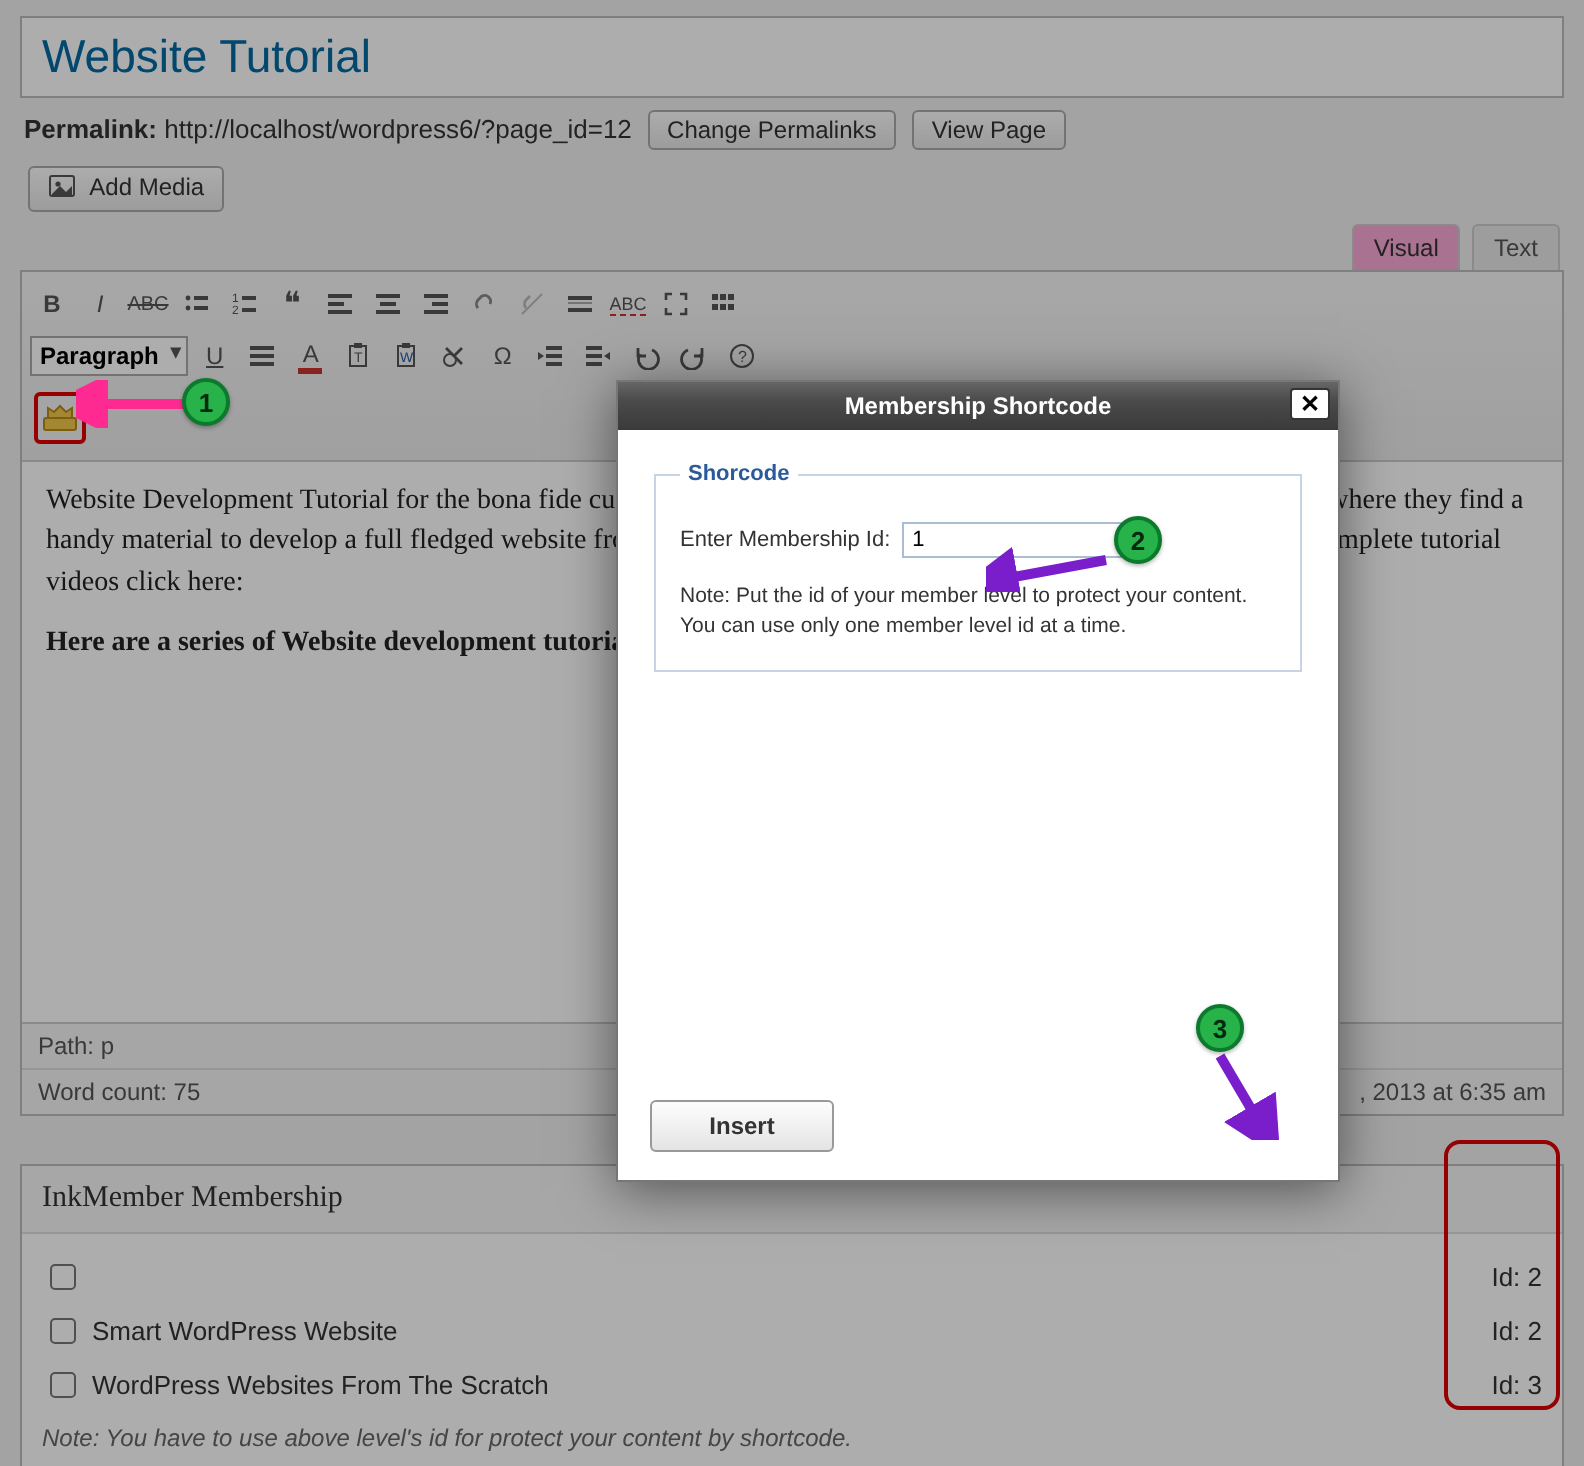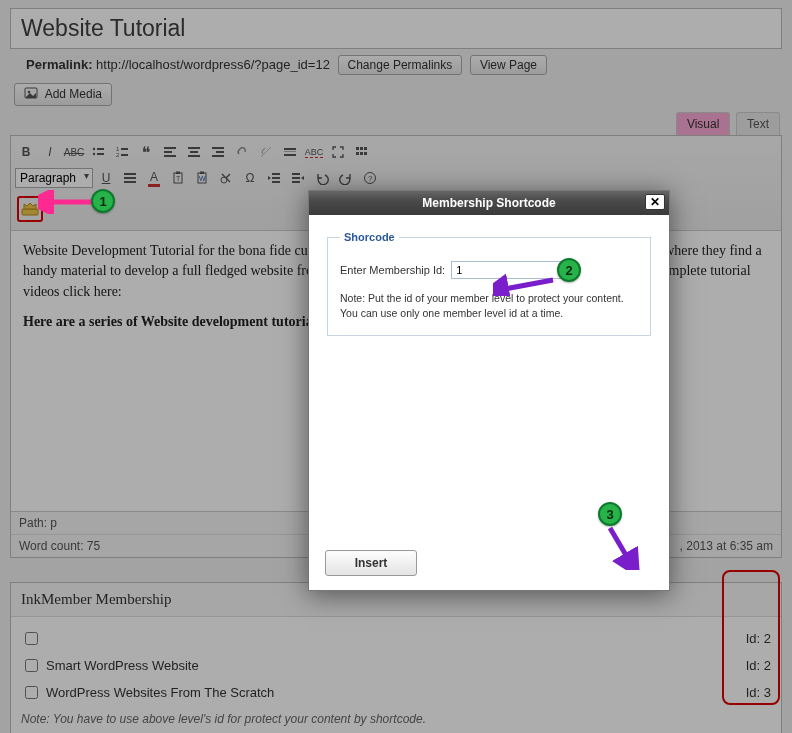--- a/index.html
+++ b/index.html
@@ -21,24 +21,24 @@
     z-index:50;
   }
 
   
   .title-box{
     width:100%;
     border:1px solid #bbb;
     background:#fff;
     padding:6px 10px;
     font-size:23px;
-    color:#404040;
+    color:#0369a1;
   }
   .permalink-row{
-    margin:6px 16px 8px;
+    margin:6px 2px 8px;
     font-size:13px;
     color:#333;
   }
   .permalink-row b{ font-weight:bold; }
   .wp-btn{
     display:inline-block;
     border:1px solid #aaa;
     background:linear-gradient(#fefefe,#e6e6e6);
     border-radius:3px;
     padding:2px 9px;
@@ -96,20 +96,21 @@
   }
   .para-select{
     font-size:12px;
     border:1px solid #aaa;
     background:#fff;
     padding:1px 14px 1px 4px;
     position:relative;
     height:20px;
     display:flex; align-items:center;
     min-width:78px;
+    font-weight:bold;
   }
   .para-select:after{
     content:"▾"; position:absolute; right:3px; top:1px; font-size:10px; color:#555;
   }
 
   .shortcode-btn{
     width:26px; height:26px;
     border:2px solid #d00; 
     border-radius:3px;
     background:#f3f3f3;

